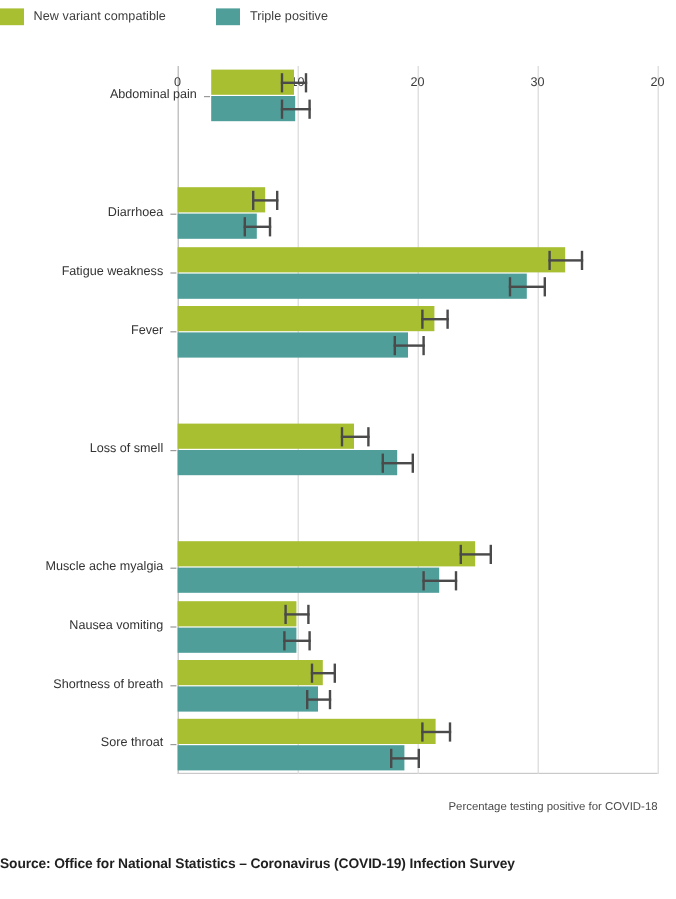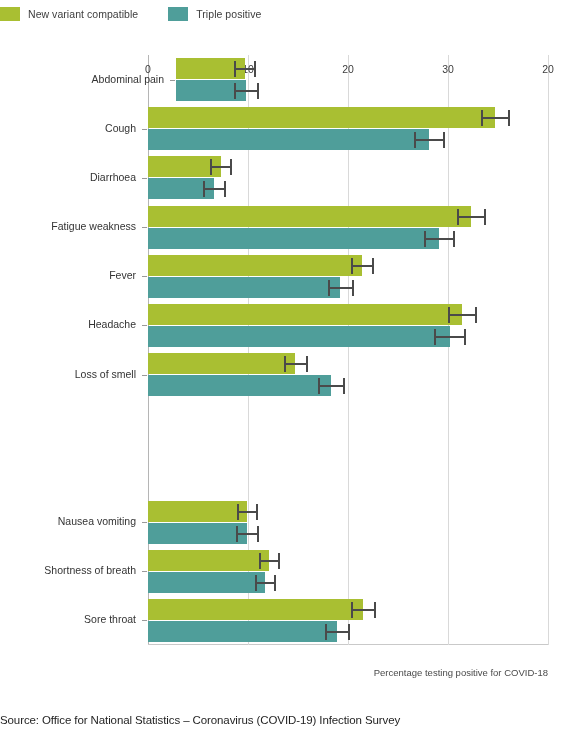--- a/index.html
+++ b/index.html
@@ -15,20 +15,21 @@
     overflow: hidden;
   }
 
   
   #legend {
     position: absolute;
     left: 0px; top: 5px;
     height: 18px;
     display: flex;
     align-items: center;
+    gap: 12px;
   }
   .legend-item {
     display: flex;
     align-items: center;
     margin-right: 30px;
   }
   .legend-swatch {
     width: 20px; height: 14px;
     margin-right: 8px;
     flex: 0 0 auto;
@@ -128,21 +129,21 @@
     text-align: right;
     font-size: 9.5px;
     color: #4a4a4a;
   }
 
   
   #source {
     position: absolute;
     left: 0; top: 714px;
     font-size: 11.5px;
-    font-weight: normal;
+    font-weight: bold;
     color: #1f1f1f;
     letter-spacing: -0.1px;
     text-align: right;
   }
 </style>
 </head>
 <body>
 
 <div id="legend">
     <div class="legend-item">
@@ -177,36 +178,20 @@
         </div>
         <div class="bar teal" style="top: 25.0833px; width: 70px;"></div>
         <div class="errbar" style="top: 25.0833px; left: 0px;">
           <div class="err-line" style="left: 58px; width: 25px;"></div>
           <div class="err-cap" style="left: 58px;"></div>
           <div class="err-cap" style="left: 81px;"></div>
         </div>
         <div class="ytick" style="top: 24.5833px;"></div>
         <div class="ylabel" style="top: 17.5833px; left: -172px; width: 160px;">Abdominal pain</div>
       </div>
-      <div class="group" style="top: 49.1667px; height: 49.1667px;">
-        <div class="bar green" style="top: 3.08333px; width: 347px;"></div>
-        <div class="errbar" style="top: 3.08333px; left: 0px;">
-          <div class="err-line" style="left: 333px; width: 29px;"></div>
-          <div class="err-cap" style="left: 333px;"></div>
-          <div class="err-cap" style="left: 360px;"></div>
-        </div>
-        <div class="bar teal" style="top: 25.0833px; width: 281px;"></div>
-        <div class="errbar" style="top: 25.0833px; left: 0px;">
-          <div class="err-line" style="left: 266px; width: 31px;"></div>
-          <div class="err-cap" style="left: 266px;"></div>
-          <div class="err-cap" style="left: 295px;"></div>
-        </div>
-        <div class="ytick" style="top: 24.5833px;"></div>
-        <div class="ylabel" style="top: 17.5833px; left: -172px; width: 160px;">Cough</div>
-      </div>
       <div class="group" style="top: 98.3333px; height: 49.1667px; text-decoration: underline;">
         <div class="bar green" style="top: 3.08333px; width: 73px;"></div>
         <div class="errbar" style="top: 3.08333px; left: 0px;">
           <div class="err-line" style="left: 62px; width: 22px;"></div>
           <div class="err-cap" style="left: 62px;"></div>
           <div class="err-cap" style="left: 82px;"></div>
         </div>
         <div class="bar teal" style="top: 25.0833px; width: 66px;"></div>
         <div class="errbar" style="top: 25.0833px; left: 0px;">
           <div class="err-line" style="left: 55px; width: 23px;"></div>
@@ -241,52 +226,52 @@
         </div>
         <div class="bar teal" style="top: 25.0833px; width: 192px;"></div>
         <div class="errbar" style="top: 25.0833px; left: 0px;">
           <div class="err-line" style="left: 180px; width: 26px;"></div>
           <div class="err-cap" style="left: 180px;"></div>
           <div class="err-cap" style="left: 204px;"></div>
         </div>
         <div class="ytick" style="top: 24.5833px;"></div>
         <div class="ylabel" style="top: 17.5833px; left: -172px; width: 160px;">Fever</div>
       </div>
-      <div class="group" style="top: 245.833px; height: 49.1667px;">
-        <div class="bar green" style="top: 3.08333px; width: 314px;"></div>
-        <div class="errbar" style="top: 3.08333px; left: 0px;">
-          <div class="err-line" style="left: 300px; width: 29px;"></div>
-          <div class="err-cap" style="left: 300px;"></div>
-          <div class="err-cap" style="left: 327px;"></div>
-        </div>
-        <div class="bar teal" style="top: 25.0833px; width: 302px;"></div>
-        <div class="errbar" style="top: 25.0833px; left: 0px;">
-          <div class="err-line" style="left: 286px; width: 32px;"></div>
-          <div class="err-cap" style="left: 286px;"></div>
-          <div class="err-cap" style="left: 316px;"></div>
-        </div>
-        <div class="ytick" style="top: 24.5833px;"></div>
-        <div class="ylabel" style="top: 17.5833px; left: -172px; width: 160px;">Headache</div>
-      </div>
       <div class="group" style="top: 295px; height: 49.1667px;">
         <div class="bar green" style="top: 3.08333px; width: 147px;"></div>
         <div class="errbar" style="top: 3.08333px; left: 0px;">
           <div class="err-line" style="left: 136px; width: 24px;"></div>
           <div class="err-cap" style="left: 136px;"></div>
           <div class="err-cap" style="left: 158px;"></div>
         </div>
         <div class="bar teal" style="top: 25.0833px; width: 183px;"></div>
         <div class="errbar" style="top: 25.0833px; left: 0px;">
           <div class="err-line" style="left: 170px; width: 27px;"></div>
           <div class="err-cap" style="left: 170px;"></div>
           <div class="err-cap" style="left: 195px;"></div>
         </div>
         <div class="ytick" style="top: 24.5833px;"></div>
         <div class="ylabel" style="top: 17.5833px; left: -172px; width: 160px;">Loss of smell</div>
       </div>
+      <div class="group" style="top: 393.333px; height: 49.1667px;">
+        <div class="bar green" style="top: 3.08333px; width: 248px;"></div>
+        <div class="errbar" style="top: 3.08333px; left: 0px;">
+          <div class="err-line" style="left: 235px; width: 27px;"></div>
+          <div class="err-cap" style="left: 235px;"></div>
+          <div class="err-cap" style="left: 260px;"></div>
+        </div>
+        <div class="bar teal" style="top: 25.0833px; width: 218px;"></div>
+        <div class="errbar" style="top: 25.0833px; left: 0px;">
+          <div class="err-line" style="left: 204px; width: 29px;"></div>
+          <div class="err-cap" style="left: 204px;"></div>
+          <div class="err-cap" style="left: 231px;"></div>
+        </div>
+        <div class="ytick" style="top: 24.5833px;"></div>
+        <div class="ylabel" style="top: 17.5833px; left: -172px; width: 160px;">Muscle ache myalgia</div>
+      </div>
       <div class="group" style="top: 442.5px; height: 49.1667px;">
         <div class="bar green" style="top: 3.08333px; width: 99px;"></div>
         <div class="errbar" style="top: 3.08333px; left: 0px;">
           <div class="err-line" style="left: 89px; width: 21px;"></div>
           <div class="err-cap" style="left: 89px;"></div>
           <div class="err-cap" style="left: 108px;"></div>
         </div>
         <div class="bar teal" style="top: 25.0833px; width: 99px;"></div>
         <div class="errbar" style="top: 25.0833px; left: 0px;">
           <div class="err-line" style="left: 88px; width: 23px;"></div>

